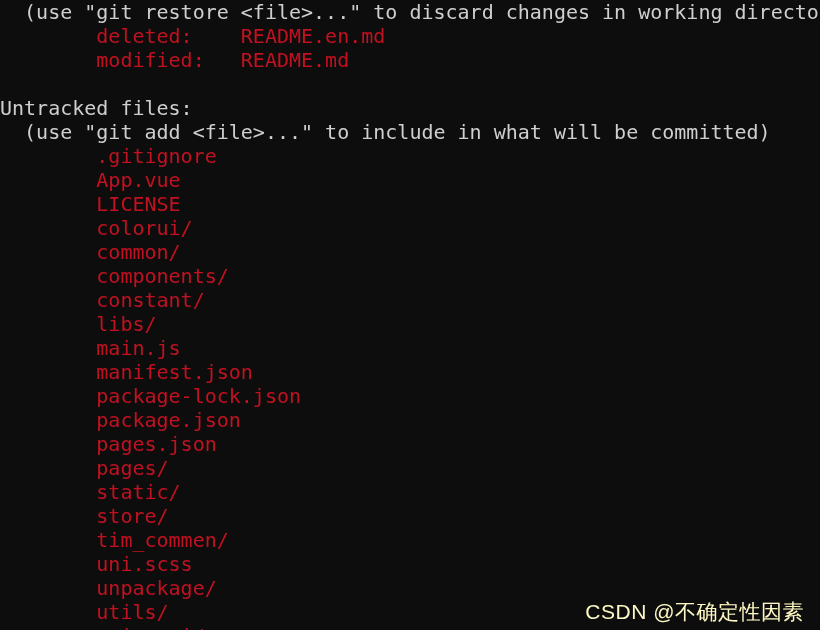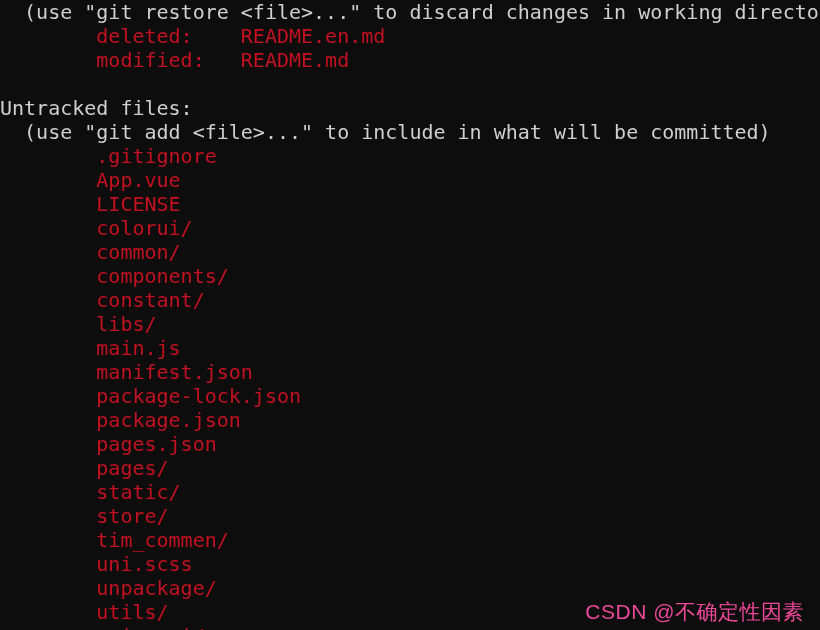--- a/index.html
+++ b/index.html
@@ -47,21 +47,21 @@
   .line.path  { color: #c21120; }
   .line.blank { color: transparent; }
 
   
   #watermark {
     position: absolute;
     right: 16px;
     bottom: 4px;
     font-family: "Liberation Sans", "DejaVu Sans", sans-serif;
     font-size: 21px;
-    color: #ec4899;
+    color: #fef9c3;
     letter-spacing: 0.5px;
     white-space: nowrap;
     pointer-events: none;
     user-select: none;
   }
 </style>
 </head>
 <body>
 
 <div id="terminal" style="background: rgb(13, 13, 13);">

